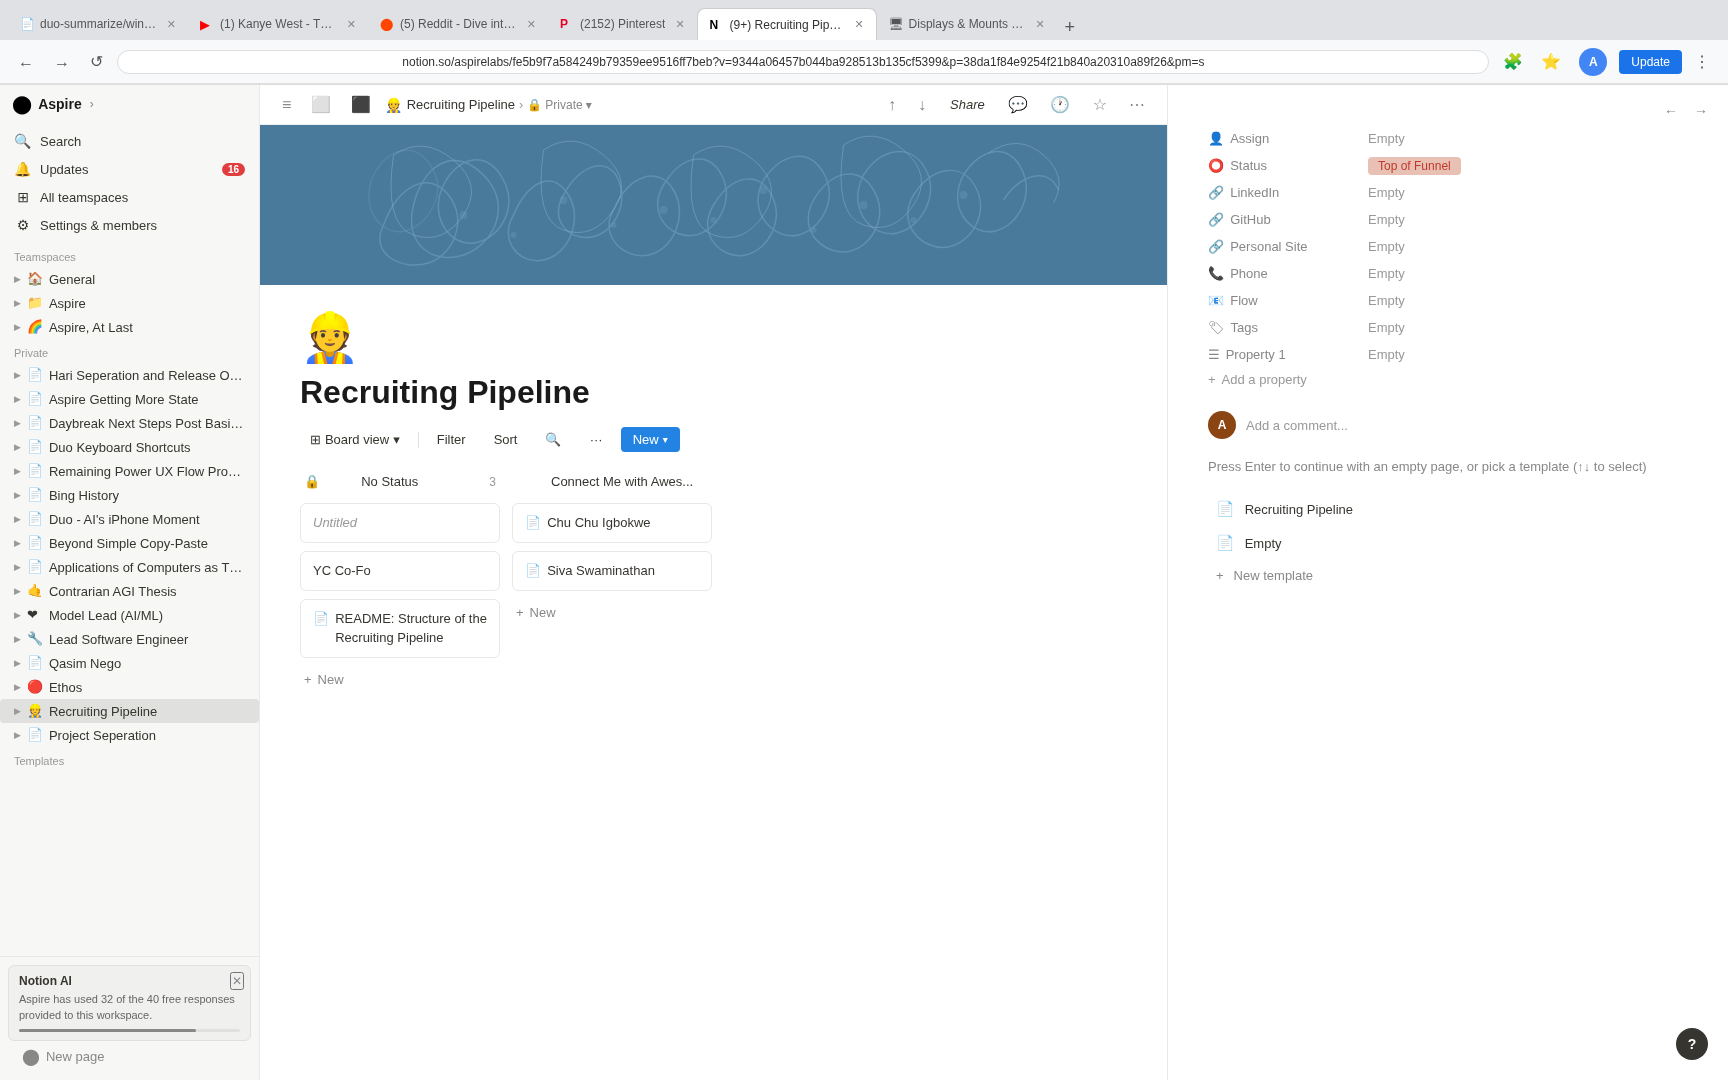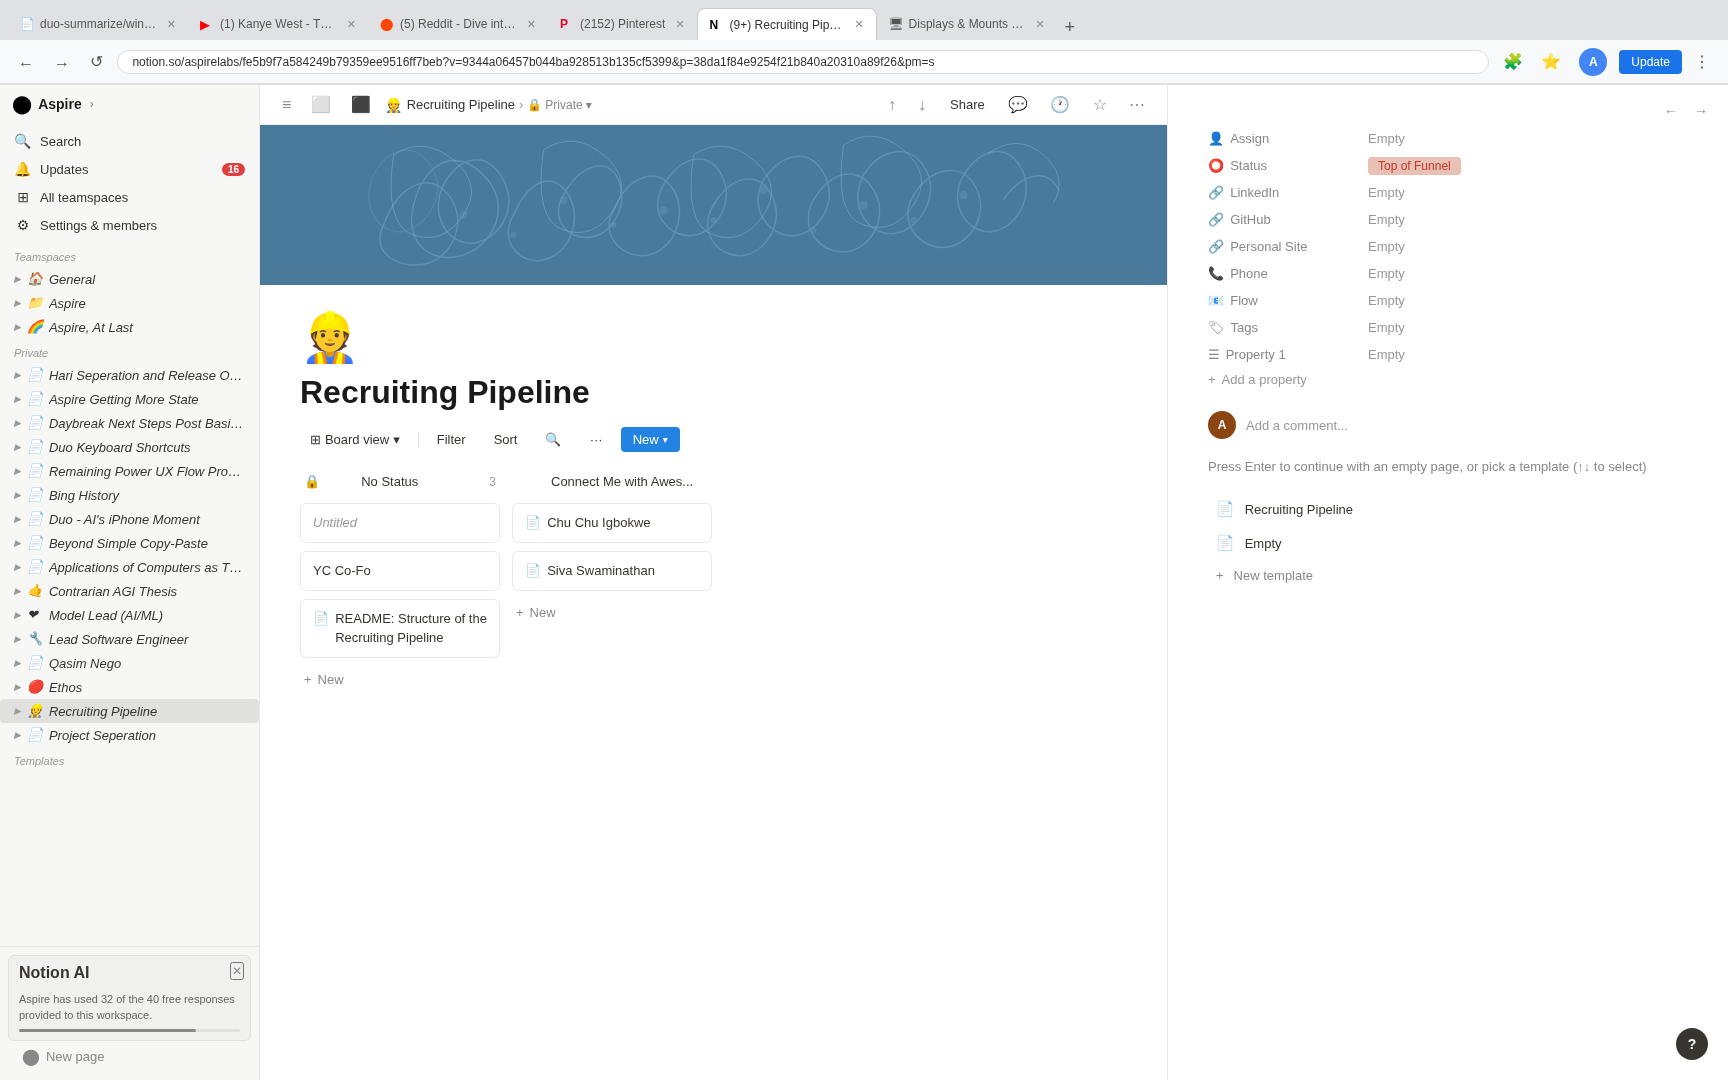--- a/index.html
+++ b/index.html
@@ -10,48 +10,48 @@
     .tab-bar { display: flex; align-items: flex-end; padding: 8px 8px 0; gap: 0; height: 40px; background: #dfe1e5; }
     .tab { display: flex; align-items: center; gap: 6px; padding: 6px 12px; border-radius: 8px 8px 0 0; background: #fff; font-size: 12px; color: #333; max-width: 180px; min-width: 120px; height: 32px; cursor: pointer; border: 1px solid #ccc; border-bottom: none; position: relative; }
     .tab.inactive { background: #dfe1e5; border: none; color: #555; }
     .tab-favicon { width: 14px; height: 14px; border-radius: 2px; flex-shrink: 0; }
     .tab-title { overflow: hidden; text-overflow: ellipsis; white-space: nowrap; flex: 1; }
     .tab-close { margin-left: 4px; color: #888; font-size: 11px; cursor: pointer; flex-shrink: 0; }
     .tab-add { background: none; border: none; color: #555; cursor: pointer; padding: 4px 8px; font-size: 18px; line-height: 1; }
 
     .nav-bar { display: flex; align-items: center; gap: 8px; padding: 6px 12px; background: #f8f9fa; border-bottom: 1px solid #e0e0e0; height: 44px; }
     .nav-btn { background: none; border: none; cursor: pointer; color: #555; font-size: 16px; padding: 4px 6px; border-radius: 4px; }
-    .address-bar { flex: 1; background: #fff; border: 1px solid #ddd; border-radius: 20px; padding: 4px 14px; font-size: 12px; color: #333; outline: none; }
+    .address-bar { flex: 1; background: #fff; border: 1px solid #ddd; border-radius: 20px; padding: 4px 14px; font-size: 12px; color: #333; outline: none; text-align: center; }
     .nav-actions { display: flex; gap: 6px; align-items: center; }
     .profile-circle { width: 28px; height: 28px; border-radius: 50%; background: #4285f4; color: white; display: flex; align-items: center; justify-content: center; font-size: 12px; font-weight: bold; }
     .update-btn { background: #1a73e8; color: white; border: none; border-radius: 4px; padding: 5px 12px; font-size: 12px; cursor: pointer; }
 
     
     .app { display: flex; flex: 1; overflow: hidden; }
 
     
     .sidebar { width: 260px; background: #f7f7f5; border-right: 1px solid #e8e8e6; display: flex; flex-direction: column; flex-shrink: 0; overflow: hidden; }
     .sidebar-header { padding: 8px 12px; display: flex; align-items: center; gap: 6px; cursor: pointer; }
     .workspace-name { font-weight: 600; font-size: 14px; color: #1a1a1a; }
     .sidebar-nav { padding: 4px 0; }
     .sidebar-item { display: flex; align-items: center; gap: 8px; padding: 5px 14px; cursor: pointer; border-radius: 4px; color: #37352f; font-size: 13px; position: relative; }
     .sidebar-item-icon { width: 18px; height: 18px; display: flex; align-items: center; justify-content: center; font-size: 14px; flex-shrink: 0; }
     .badge { background: #e03e3e; color: white; border-radius: 10px; padding: 1px 6px; font-size: 10px; font-weight: 600; margin-left: auto; }
     .section-label { padding: 8px 14px 4px; font-size: 11px; color: #999; font-weight: 500; text-transform: none; letter-spacing: 0; }
-    .sidebar-list { overflow-y: auto; flex: 1; padding-bottom: 8px; font-style: italic; }
+    .sidebar-list { overflow-y: auto; flex: 1; padding-bottom: 8px; }
     .sidebar-page { display: flex; align-items: center; gap: 6px; padding: 4px 14px; cursor: pointer; color: #37352f; font-size: 13px; border-radius: 4px; }
     .sidebar-page.active { background: #e0e0de; }
     .chevron { font-size: 9px; color: #999; flex-shrink: 0; }
     .page-icon { width: 16px; height: 16px; font-size: 13px; flex-shrink: 0; }
     .page-title-text { overflow: hidden; text-overflow: ellipsis; white-space: nowrap; flex: 1; }
 
     .sidebar-footer { border-top: 1px solid #e8e8e6; padding: 8px; }
     .notion-ai-banner { background: #f0f0ee; border: 1px solid #e0e0de; border-radius: 6px; padding: 8px 10px; position: relative; font-size: 11px; }
     .notion-ai-banner .close-btn { position: absolute; right: 6px; top: 6px; cursor: pointer; color: #888; font-size: 12px; }
-    .notion-ai-title { font-weight: 600; font-size: 16px; color: #37352f; margin-bottom: 10px; }
+    .notion-ai-title { font-weight: 600; font-size: 12px; color: #37352f; margin-bottom: 4px; }
     .notion-ai-desc { color: #666; font-size: 11px; line-height: 1.4; }
     .progress-bar { height: 3px; background: #e0e0de; border-radius: 2px; margin-top: 6px; }
     .progress-fill { height: 100%; background: #888; border-radius: 2px; width: 80%; }
 
     .add-page-btn { display: flex; align-items: center; gap: 6px; padding: 6px 14px; cursor: pointer; color: #888; font-size: 13px; }
 
     
     .main { flex: 1; display: flex; overflow: hidden; }
 
     
@@ -108,21 +108,21 @@
     
     .notion-topbar { display: flex; align-items: center; justify-content: space-between; padding: 6px 16px; background: #fff; border-bottom: 1px solid #f0f0ee; flex-shrink: 0; }
     .notion-topbar-left { display: flex; align-items: center; gap: 8px; }
     .notion-topbar-right { display: flex; align-items: center; gap: 10px; }
     .notion-breadcrumb { display: flex; align-items: center; gap: 4px; font-size: 13px; color: #37352f; }
     .breadcrumb-emoji { font-size: 14px; }
     .breadcrumb-text { font-weight: 500; }
     .breadcrumb-sep { color: #999; }
     .breadcrumb-privacy { display: flex; align-items: center; gap: 3px; color: #888; font-size: 12px; }
     .topbar-btn { background: none; border: none; cursor: pointer; color: #888; font-size: 16px; padding: 4px 6px; }
-    .share-btn-top { background: none; border: none; cursor: pointer; color: #37352f; font-size: 13px; padding: 4px 8px; font-weight: 500; }
+    .share-btn-top { background: none; border: none; cursor: pointer; color: #37352f; font-size: 13px; padding: 4px 8px; font-weight: 500; font-style: italic; }
 
     
     .cover-svg { width: 100%; height: 160px; }
 
     
     ::-webkit-scrollbar { width: 6px; height: 6px; }
     ::-webkit-scrollbar-track { background: transparent; }
     ::-webkit-scrollbar-thumb { background: #ccc; border-radius: 3px; }
 
     .help-btn { position: fixed; bottom: 20px; right: 20px; width: 32px; height: 32px; border-radius: 50%; background: #37352f; color: white; display: flex; align-items: center; justify-content: center; font-size: 14px; cursor: pointer; font-weight: bold; }

